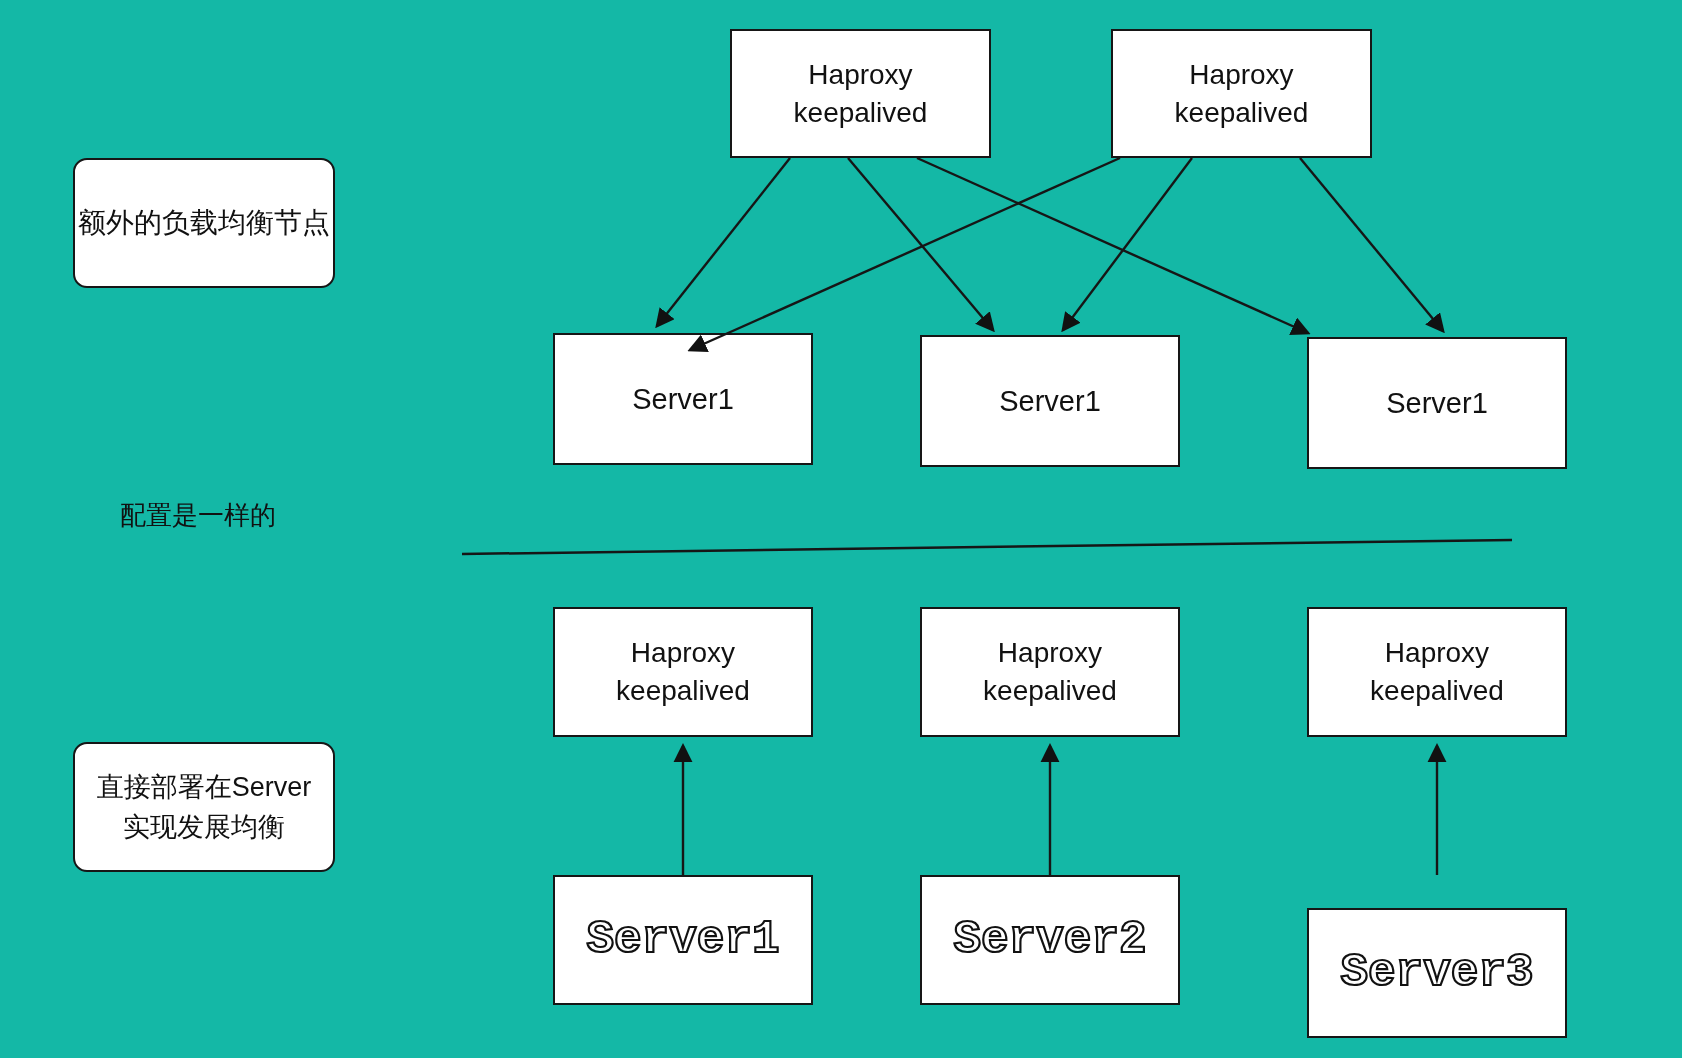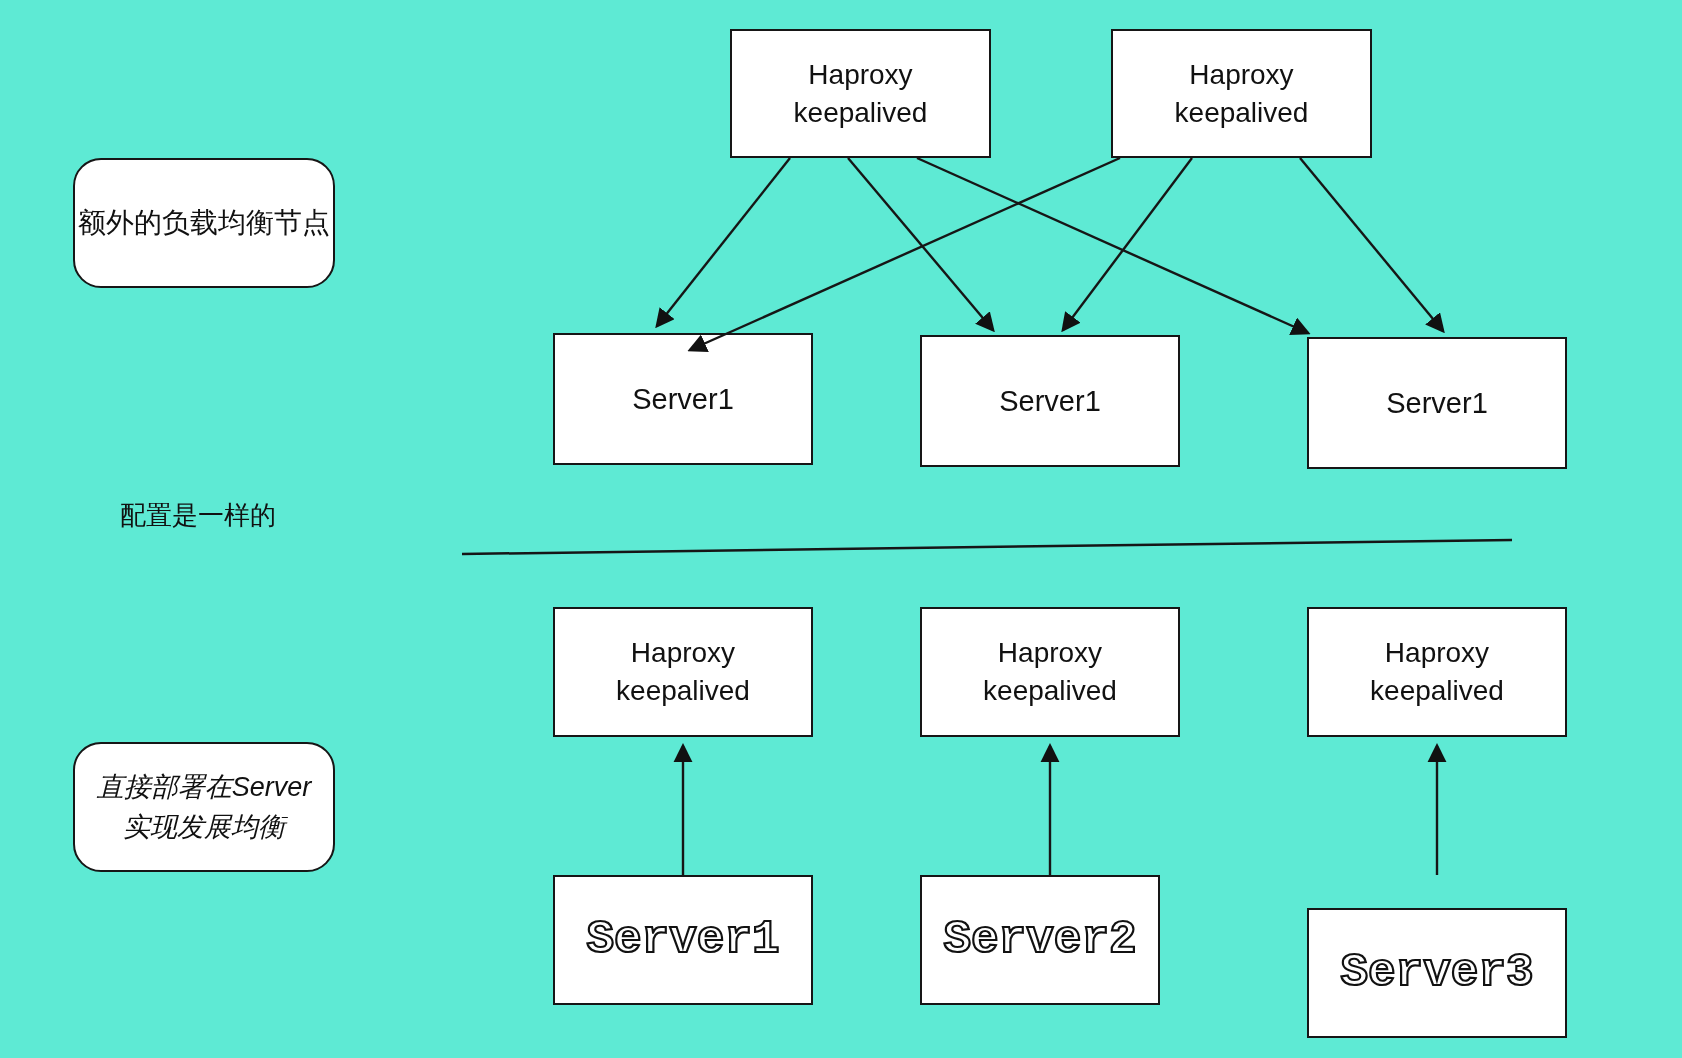--- a/index.html
+++ b/index.html
@@ -1,53 +1,52 @@
 <!DOCTYPE html>
 <html><head>
 <meta charset="utf-8">
 <style>
   html,body{margin:0;padding:0;background:#fff;}
   #canvas{
     position:relative;
     width:1682px;height:1058px;
-    background:#5eead4;
+    background:#14b8a6;
     font-family:"Liberation Sans","DejaVu Sans",sans-serif;
     color:#111;
     overflow:hidden;
   }
   .node{
     position:absolute;
     background:#fff;
     border:2.5px solid #161616;
     display:flex;
     flex-direction:column;
     align-items:center;
     justify-content:center;
     text-align:center;
     box-sizing:border-box;
   }
   .rounded{
-    border-radius:28px;
+    border-radius:14px;
   }
   .lb-line{
     display:block;
     font-size:28px;
     line-height:38px;
     color:#111;
   }
   .server-mid-label{
     font-size:29px;
     color:#111;
   }
   .cn-line{
     display:block;
     font-size:27px;
     line-height:40px;
     color:#111;
-    font-style:italic;
   }
   .ann1-text{
     font-size:28px;
     color:#111;
   }
   .floating-note{
     position:absolute;
     left:120px;top:498px;
     font-size:26px;
     color:#111;
@@ -110,21 +109,21 @@
   </div>
 
   <div class="node rounded" style="left:73px;top:742px;width:262px;height:130px">
     <span class="cn-line">直接部署在Server</span>
     <span class="cn-line">实现发展均衡</span>
   </div>
 
   <div class="node" style="left:553px;top:875px;width:260px;height:130px">
     <span class="server-outline-label">Server1</span>
   </div>
-  <div class="node" style="left:920px;top:875px;width:240px;height:130px">
+  <div class="node" style="left:920px;top:875px;width:260px;height:130px">
     <span class="server-outline-label">Server2</span>
   </div>
   <div class="node" style="left:1307px;top:908px;width:260px;height:130px">
     <span class="server-outline-label">Server3</span>
   </div>
 
   <svg id="connector-layer" width="1682" height="1058" viewBox="0 0 1682 1058">
     <defs>
       <marker id="ah" viewBox="0 0 10 10" refX="8.5" refY="5" markerWidth="8" markerHeight="8" orient="auto-start-reverse">
         <path d="M0,0 L10,5 L0,10 z" fill="#111"></path>

